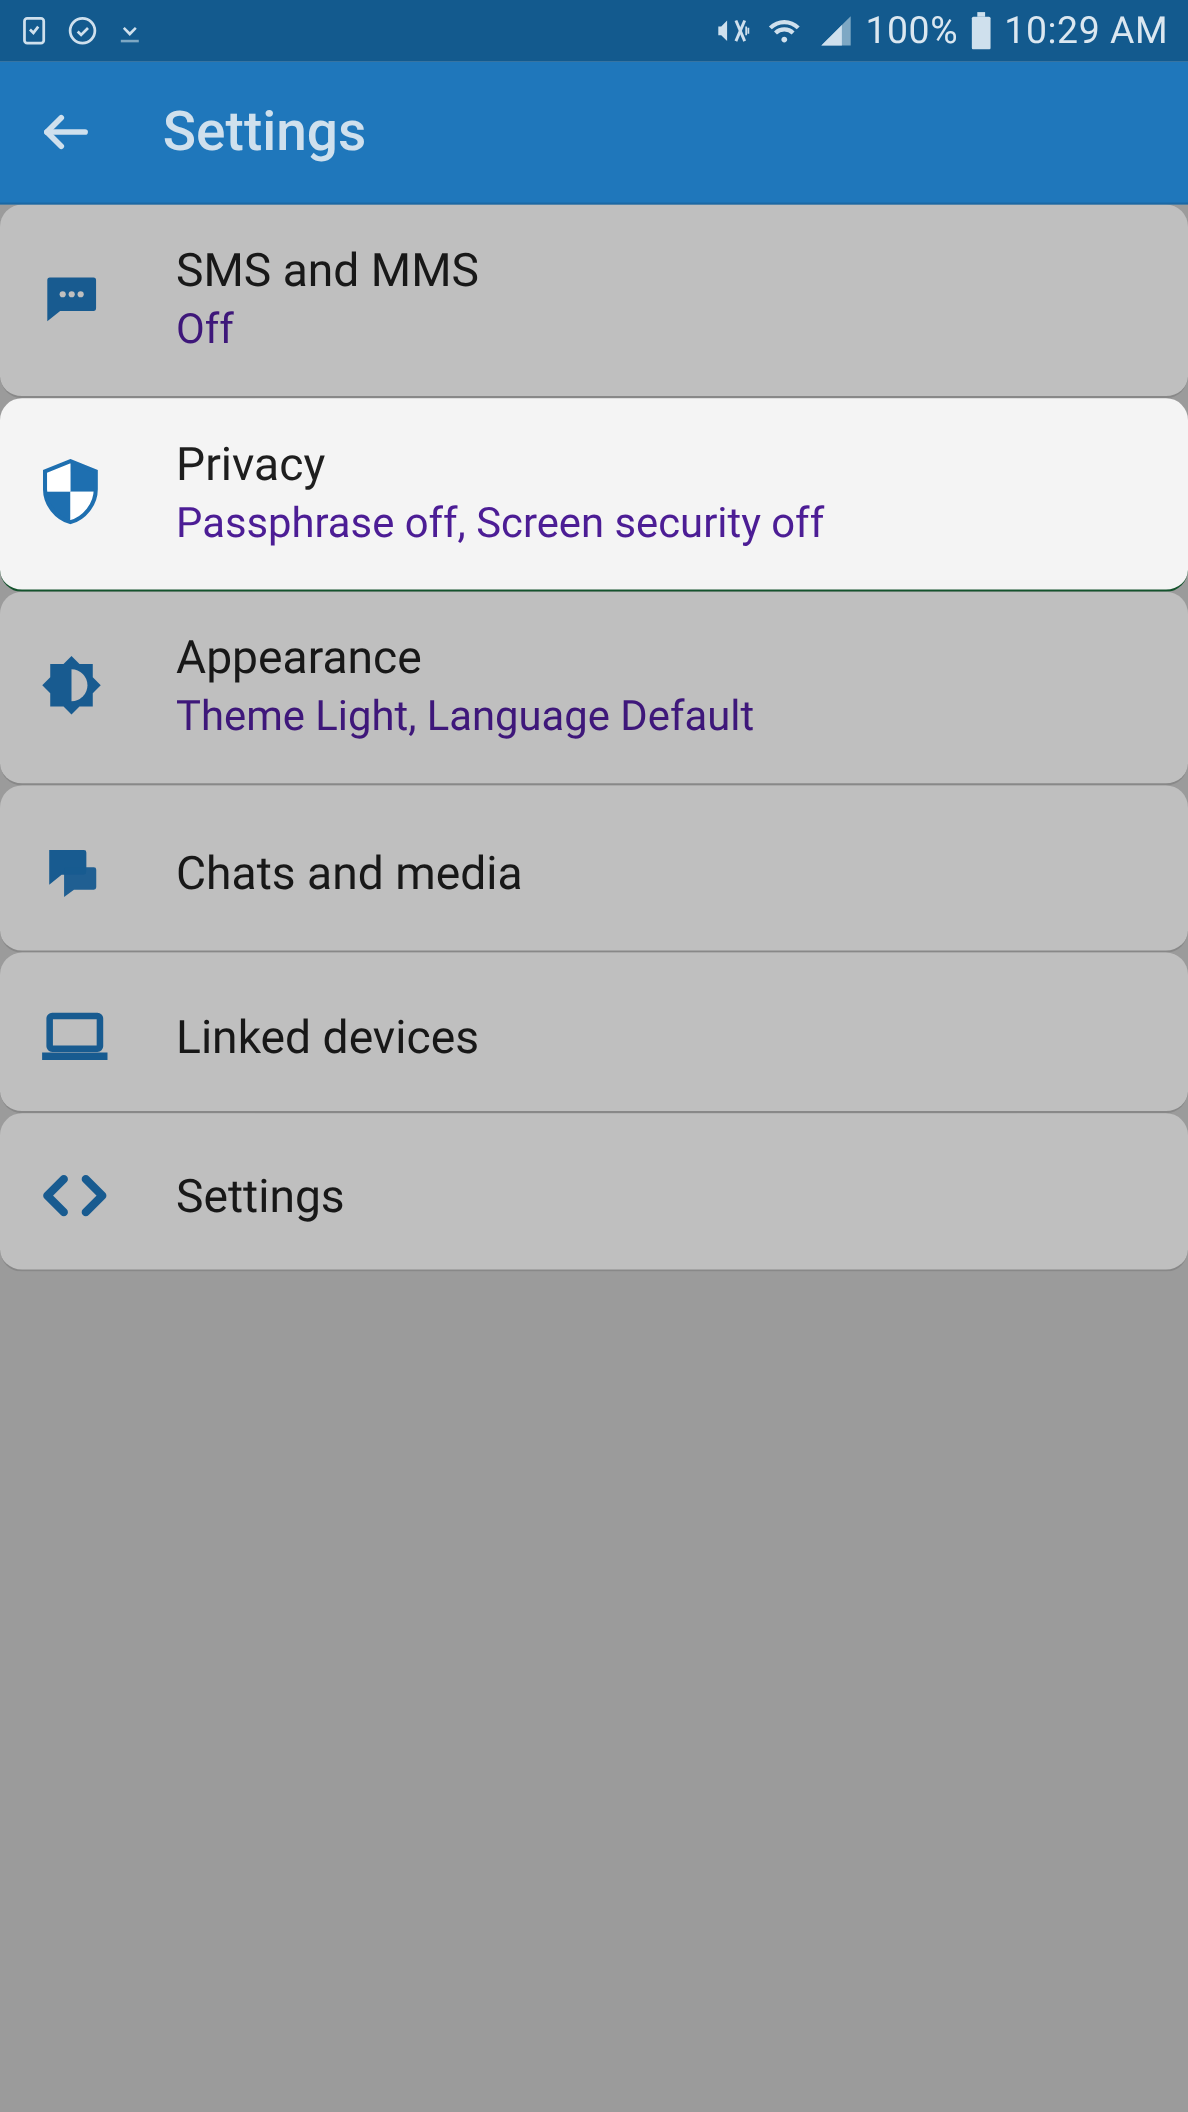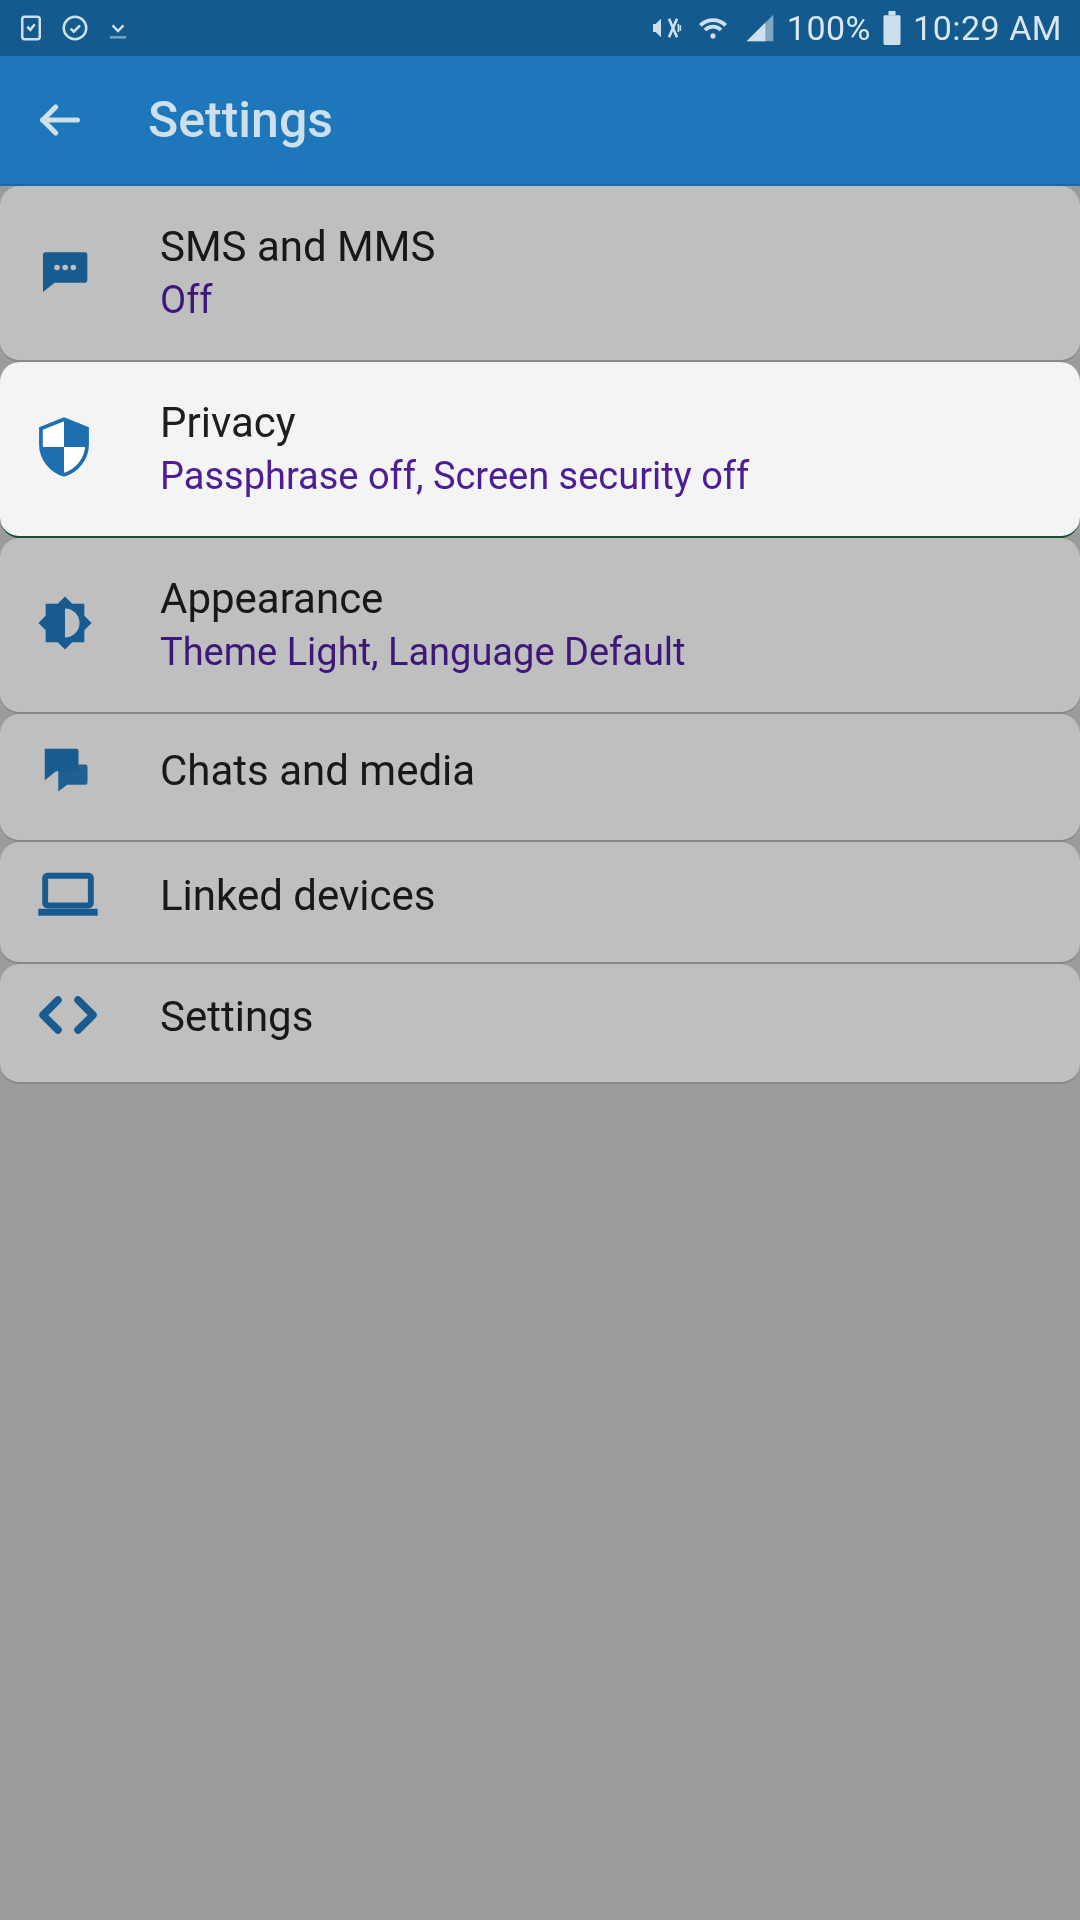--- a/index.html
+++ b/index.html
@@ -77,21 +77,21 @@
     color: #1e1e1e;
     font-weight: 400;
     line-height: 1.2;
   }
   .row .sub {
     font-size: 38px;
     color: #4c1d95;
     margin-top: 6px;
     line-height: 1.2;
   }
-  .row.compact { padding-top: 28px; padding-bottom: 40px; }
+  .row.compact { padding-top: 52px; padding-bottom: 40px; }
 </style>
 </head>
 <body>
 
 <div class="dim-overlay"></div>
 
 <div class="status-bar">
   <div class="status-left">
     <span>
       <svg width="30" height="30" viewBox="0 0 24 24" fill="none" stroke="#cfe0ed" stroke-width="2">

